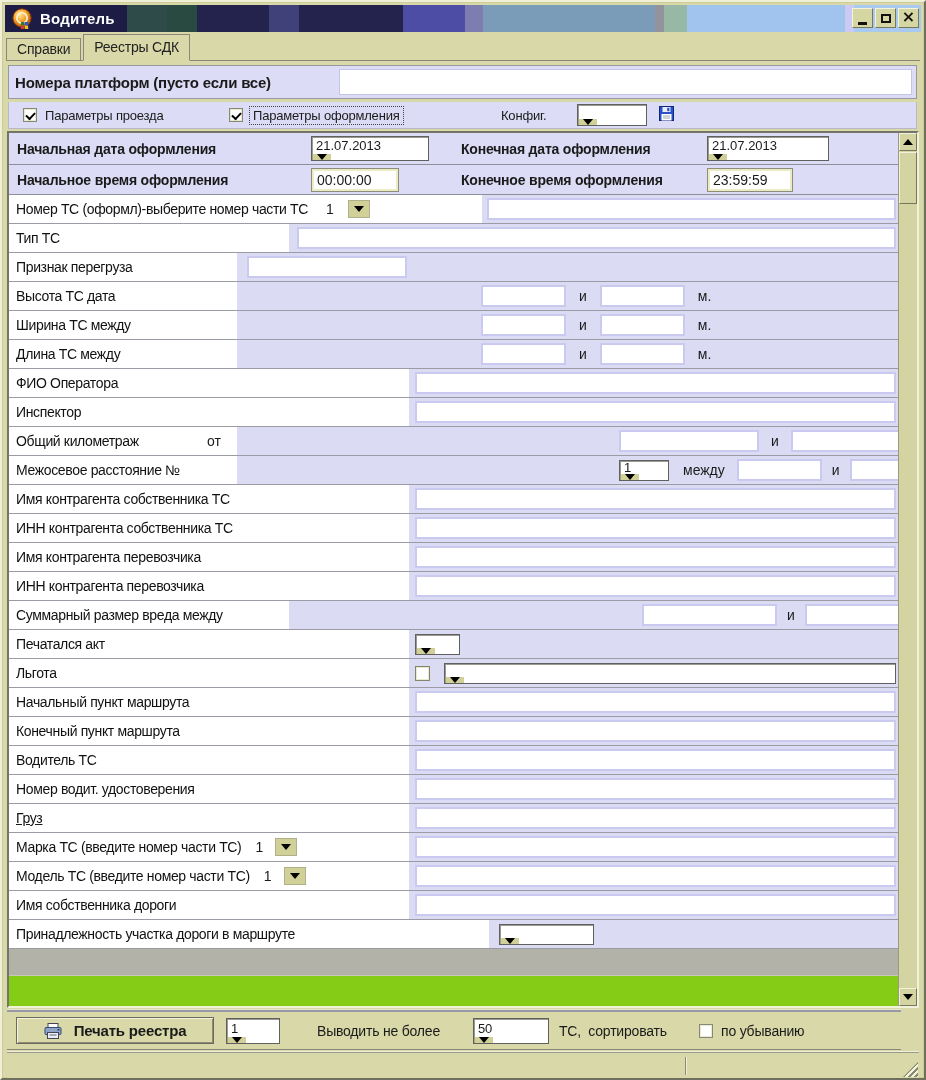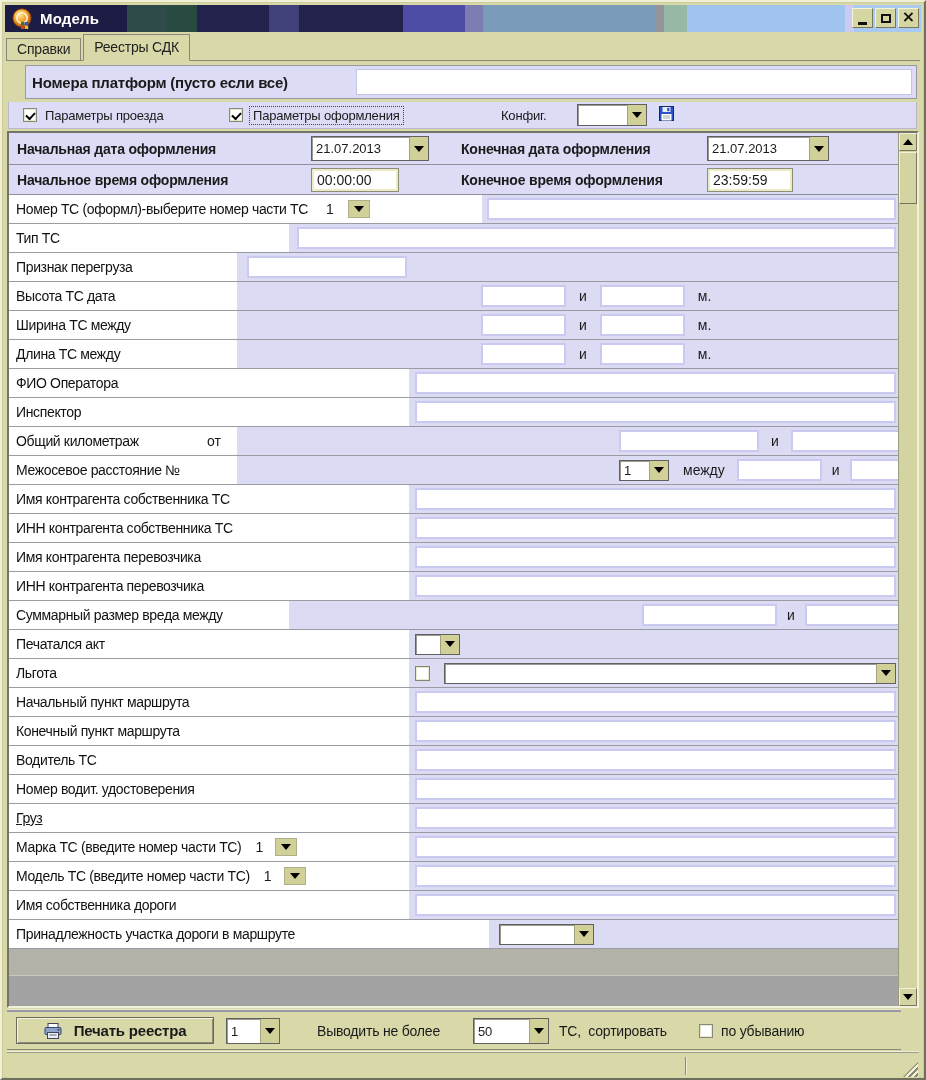--- a/index.html
+++ b/index.html
@@ -35,21 +35,21 @@
   .tabstrip{position:absolute;left:4px;top:31px;right:4px;height:28px;display:flex;align-items:flex-end;border-bottom:1px solid #88887a;}
   .tab{
     padding:3px 10px 4px 10px;font-size:14px;letter-spacing:-.2px;color:#222;
     background:#d8d8a8;border:1px solid #88887a;border-bottom:none;
     margin-right:2px;height:22px;display:flex;align-items:center;cursor:default;
   }
   .tab.active{height:27px;margin-bottom:-1px;border-bottom:1px solid #d8d8a8;font-size:14px;}
   
   .platforms{
     position:absolute;left:6px;right:7px;top:63px;height:34px;
-    background:#dcdcf6;border:1px solid #9898a0;display:flex;align-items:center;margin-left:17px;
+    background:#dcdcf6;border:1px solid #9898a0;display:flex;align-items:center;
   }
   .platforms-label{font-weight:bold;font-size:15px;letter-spacing:-.2px;padding-left:6px;}
   .platforms-input{
     position:absolute;left:330px;right:4px;top:3px;bottom:3px;background:#fff;
     border:1px solid #c4c4e4;
   }
   
   .options{
     position:absolute;left:6px;right:7px;top:100px;height:27px;
     background:#dcdcf6;border:1px solid #b8b8c8;border-top:none;
@@ -60,38 +60,38 @@
     box-shadow:inset 0 0 0 1px #e9e9cd;position:relative;flex:0 0 auto;cursor:default;
   }
   .checkbox.checked::after{
     content:"";position:absolute;left:2px;top:3px;width:7px;height:4px;
     border-left:2px solid #000;border-bottom:2px solid #000;transform:rotate(-47deg);
   }
   .focus-dotted{border:1px dotted #444;padding:1px 3px;}
   
   .combo{
     display:flex;background:#fff;border:1px solid #60605e;
-    box-shadow:inset 1px 1px 0 #9a9a92;align-items:stretch;cursor:default;
+    box-shadow:inset 1px 1px 0 #9a9a92;align-items:stretch;cursor:default;flex-direction:column;
   }
   .combo .cval{flex:1;display:flex;align-items:center;padding-left:4px;font-size:13px;overflow:hidden;white-space:nowrap;}
   .combo .arr{
     width:19px;background:#d0d098;border-left:1px solid #a2a27e;
     display:flex;align-items:center;justify-content:center;flex:0 0 auto;
   }
   .tri-down{width:0;height:0;border-left:5px solid transparent;border-right:5px solid transparent;border-top:6px solid #000;}
   .tri-up{width:0;height:0;border-left:5px solid transparent;border-right:5px solid transparent;border-bottom:6px solid #000;}
   .arrbox{
     width:22px;height:18px;background:#d0d098;border:1px solid #b0b088;
     display:inline-flex;align-items:center;justify-content:center;flex:0 0 auto;cursor:default;
   }
   
   .gridwrap{
     position:absolute;left:5px;right:5px;top:129px;height:877px;
     border:2px solid;border-color:#74746a #f2f2da #f2f2da #74746a;
-    display:flex;background:#a3a3a3;
+    display:flex;background:#84cc16;
   }
   .gridcontent{flex:1;position:relative;overflow:hidden;}
   .hrow{position:relative;background:#dcdcf6;border-bottom:1px solid #8f8f9a;}
   .hrow1{height:32px;}
   .hrow2{height:30px;}
   .hlabel{position:absolute;font-weight:bold;font-size:14px;letter-spacing:-.2px;top:50%;transform:translateY(-50%);white-space:nowrap;}
   .hcombo{position:absolute;top:3px;height:25px;}
   .htime{
     position:absolute;top:3px;height:24px;background:#fff;border:1px solid #8d8d7c;
     box-shadow:inset 0 0 0 2px #ecebc4;font-size:14px;display:flex;align-items:center;padding-left:5px;
@@ -184,21 +184,21 @@
           </radialGradient>
             </defs>
           <circle cx="11" cy="10" r="9.2" fill="url(#gicon)" stroke="#7c3404" stroke-width="1"></circle>
           <circle cx="11" cy="10" r="5.2" fill="none" stroke="#fff3d0" stroke-width="1.6"></circle>
           <rect x="10" y="14" width="3.4" height="3.4" fill="#2f7d2f"></rect>
           <rect x="13.8" y="14" width="3.4" height="3.4" fill="#2f55c8"></rect>
           <rect x="10" y="17.6" width="3.4" height="3.4" fill="#d33c2a"></rect>
           <rect x="13.8" y="17.6" width="3.4" height="3.4" fill="#e8c31f"></rect>
         </svg>
       </span>
-      <span class="win-title">Модель</span>
+      <span class="win-title">Водитель</span>
     </div>
     <div class="win-btns">
       <div class="win-btn">
           <span class="glyph-min"></span>
         </div>
       <div class="win-btn">
           <span class="glyph-max"></span>
         </div>
       <div class="win-btn">
           <span class="glyph-close">×</span>

